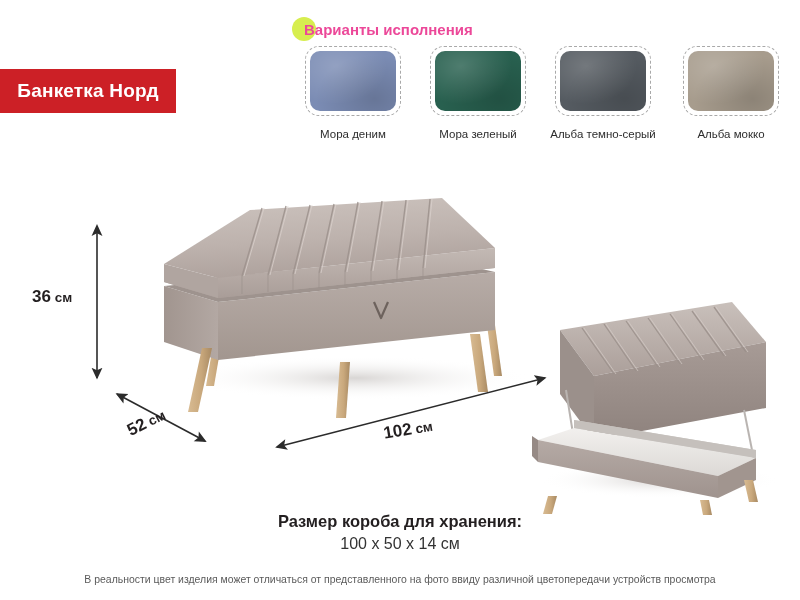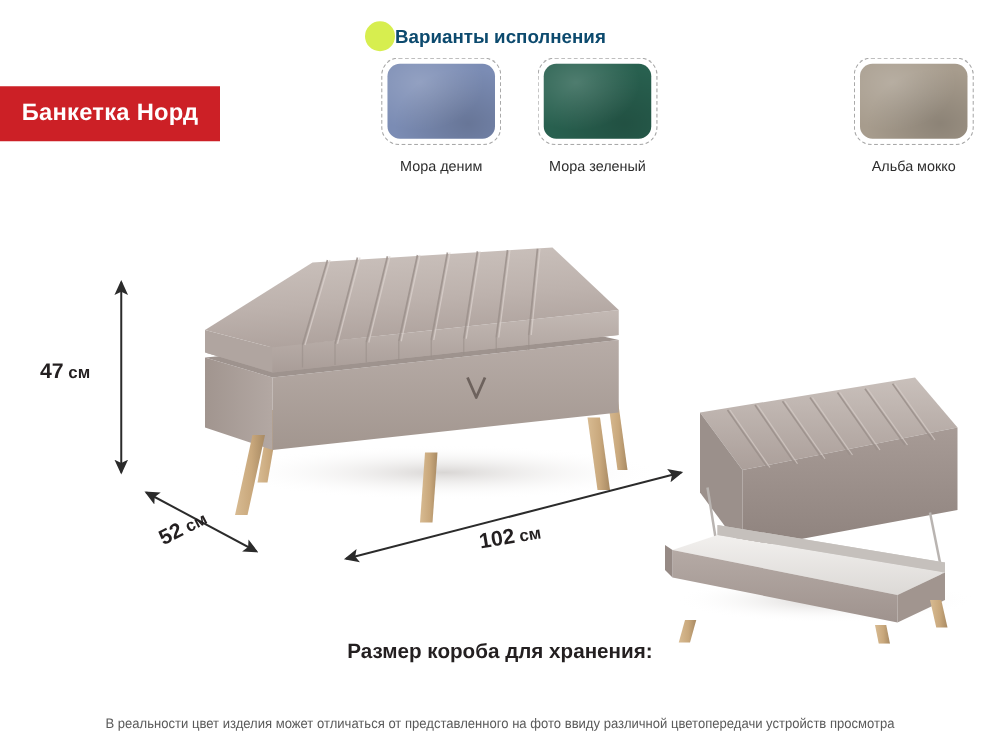--- a/index.html
+++ b/index.html
@@ -51,24 +51,24 @@
     left: 0;
     top: 1px;
     width: 24px;
     height: 24px;
     border-radius: 50%;
     background: #d7ee4f;
   }
   .variants-heading .label {
     position: relative;
     z-index: 2;
-    padding-left: 24px;
+    padding-left: 12px;
     font-size: 15px;
     font-weight: bold;
-    color: #0c4a6e;
+    color: #ec4899;
     white-space: nowrap;
   }
 
   
   .swatches {
     position: absolute;
     left: 300px;
     top: 46px;
     width: 490px;
     height: 105px;
@@ -190,20 +190,26 @@
     <div class="swatch-name">Мора зеленый</div>
   </div>
 
   <div class="swatch" style="left:0px;">
     <div class="swatch-frame">
       <div class="swatch-chip" id="chip-0" style="background: rgb(123, 140, 180);"></div>
     </div>
     <div class="swatch-name">Мора деним</div>
   </div>
 
+  <div class="swatch" style="left:250px;">
+    <div class="swatch-frame">
+      <div class="swatch-chip" id="chip-2" style="background: rgb(85, 91, 97);"></div>
+    </div>
+    <div class="swatch-name">Альба темно-серый</div>
+  </div>
 
   <div class="swatch" style="left:378px;">
     <div class="swatch-frame">
       <div class="swatch-chip" id="chip-3" style="background: rgb(167, 156, 141);"></div>
     </div>
     <div class="swatch-name">Альба мокко</div>
   </div>
 
 </div>
 
@@ -376,28 +382,29 @@
   </defs>
 
   <line x1="97" y1="226" x2="97" y2="378" stroke="#2b2b2b" stroke-width="1.6" marker-start="url(#arrowStart)" marker-end="url(#arrowEnd)"></line>
 
   <line x1="205" y1="441" x2="117" y2="394" stroke="#2b2b2b" stroke-width="1.6" marker-start="url(#arrowStart)" marker-end="url(#arrowEnd)"></line>
 
   <line x1="277" y1="447" x2="545" y2="378" stroke="#2b2b2b" stroke-width="1.6" marker-start="url(#arrowStart)" marker-end="url(#arrowEnd)"></line>
 </svg>
 
 <div class="dim-label" id="label-h">
-  <span>47</span><span class="unit">&nbsp;</span><span class="unit">см</span>
+  <span>36</span><span class="unit">&nbsp;</span><span class="unit">см</span>
 </div>
 
 <div class="dim-label" id="label-d">
   <span>52</span><span class="unit">&nbsp;</span><span class="unit">см</span>
 </div>
 
 <div class="dim-label" id="label-w">
   <span>102</span><span class="unit">&nbsp;</span><span class="unit">см</span>
 </div>
 
 <div class="storage-caption">
   <div class="line1">Размер короба для хранения:</div>
+  <div class="line2">100 x 50 x 14 см</div>
 </div>
 
 <div class="disclaimer">В реальности цвет изделия может отличаться от представленного на фото ввиду различной цветопередачи устройств просмотра</div>
 
 </body></html>

